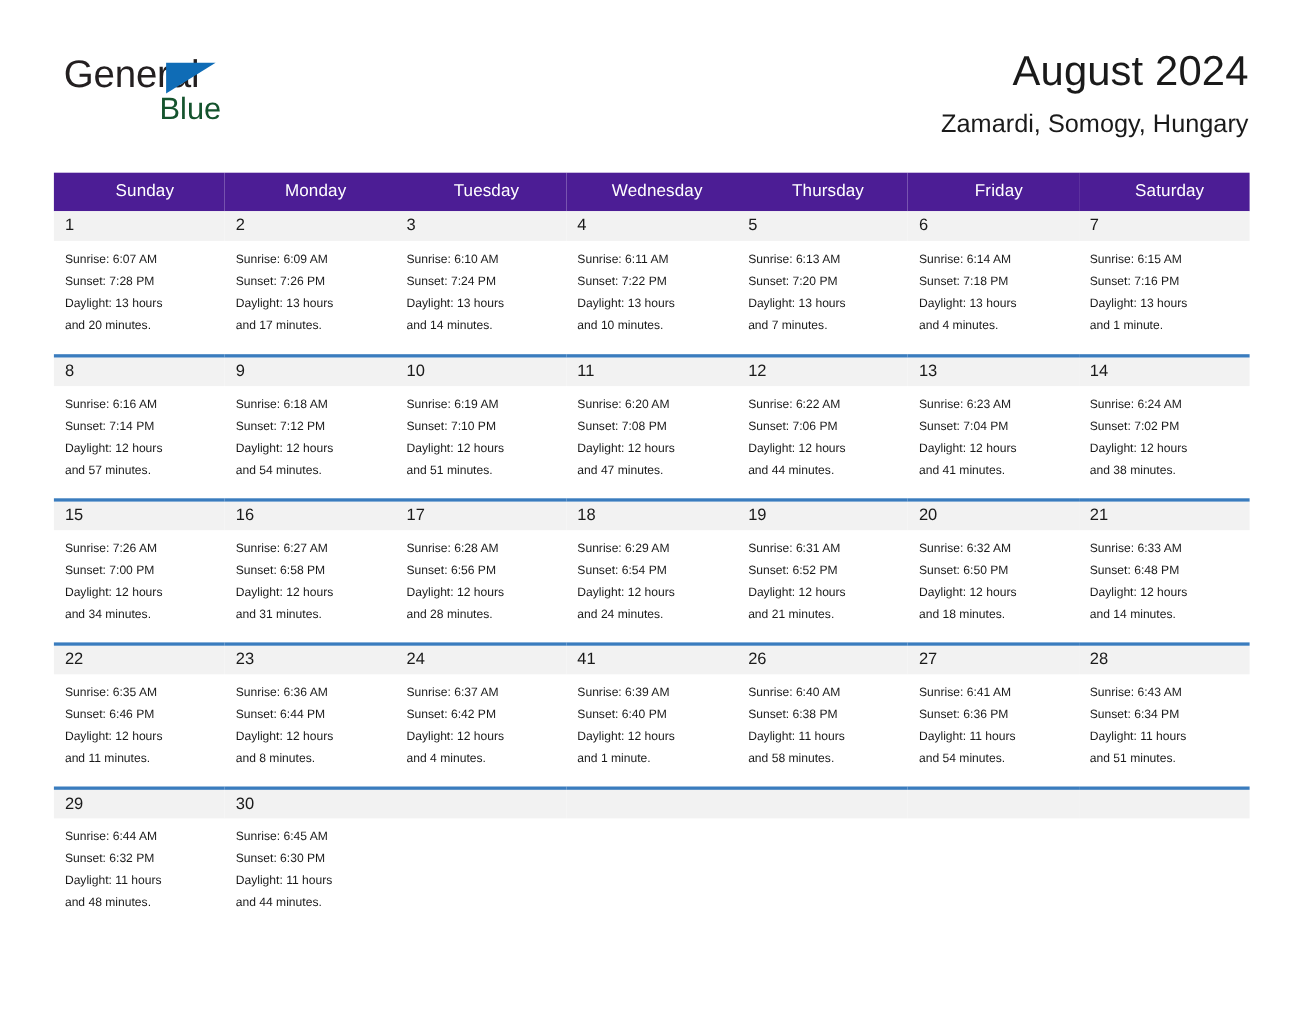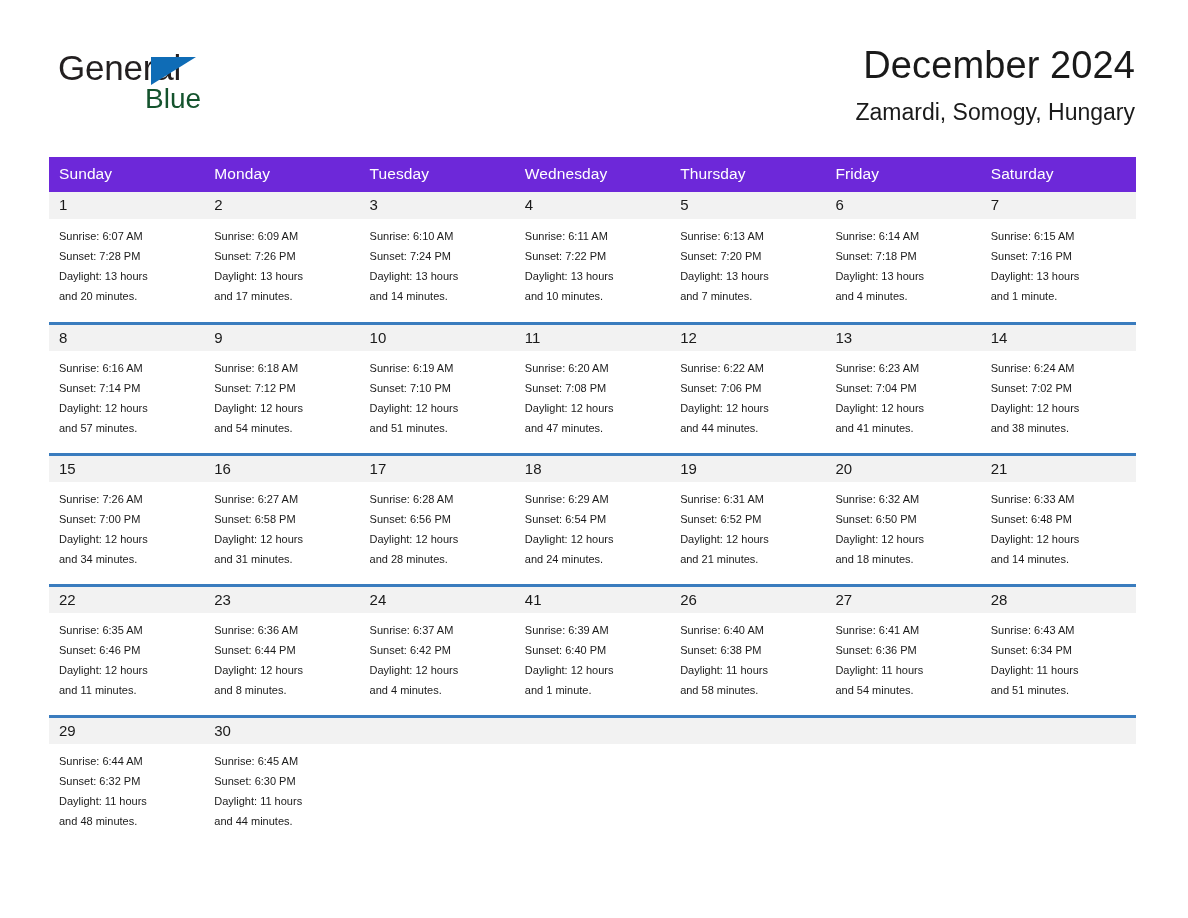--- a/index.html
+++ b/index.html
@@ -95,25 +95,25 @@
     width: 1087px;
   }
   table.calendar {
     border-collapse: collapse;
     table-layout: fixed;
     width: 1087px;
   }
   table.calendar col { width: 155.28px; }
 
   thead th {
-    background: #6d28d9;
+    background: #4c1d95;
     color: #ffffff;
     font-size: 15.5px;
     font-weight: 400;
-    text-align: left;
+    text-align: center;
     padding: 8px 0 9px 10px;
     height: 16px;
     letter-spacing: 0.1px;
   }
 
   tbody tr.week > td {
     vertical-align: top;
     padding: 0;
     border-top: 3px solid #3a7cbe;
     height: 131px;
@@ -148,21 +148,21 @@
 
   <div class="masthead">
 
     <div class="logo">
       <span class="logo-general">General</span>
       <span class="logo-tri"></span>
       <span class="logo-blue">Blue</span>
     </div>
 
     <div class="title-block">
-      <div class="cal-title">December 2024</div>
+      <div class="cal-title">August 2024</div>
       <div class="cal-subtitle">Zamardi, Somogy, Hungary</div>
     </div>
 
   </div>
 
   <div class="cal-wrap">
     <table class="calendar">
       <colgroup>
         <col>
           <col>

